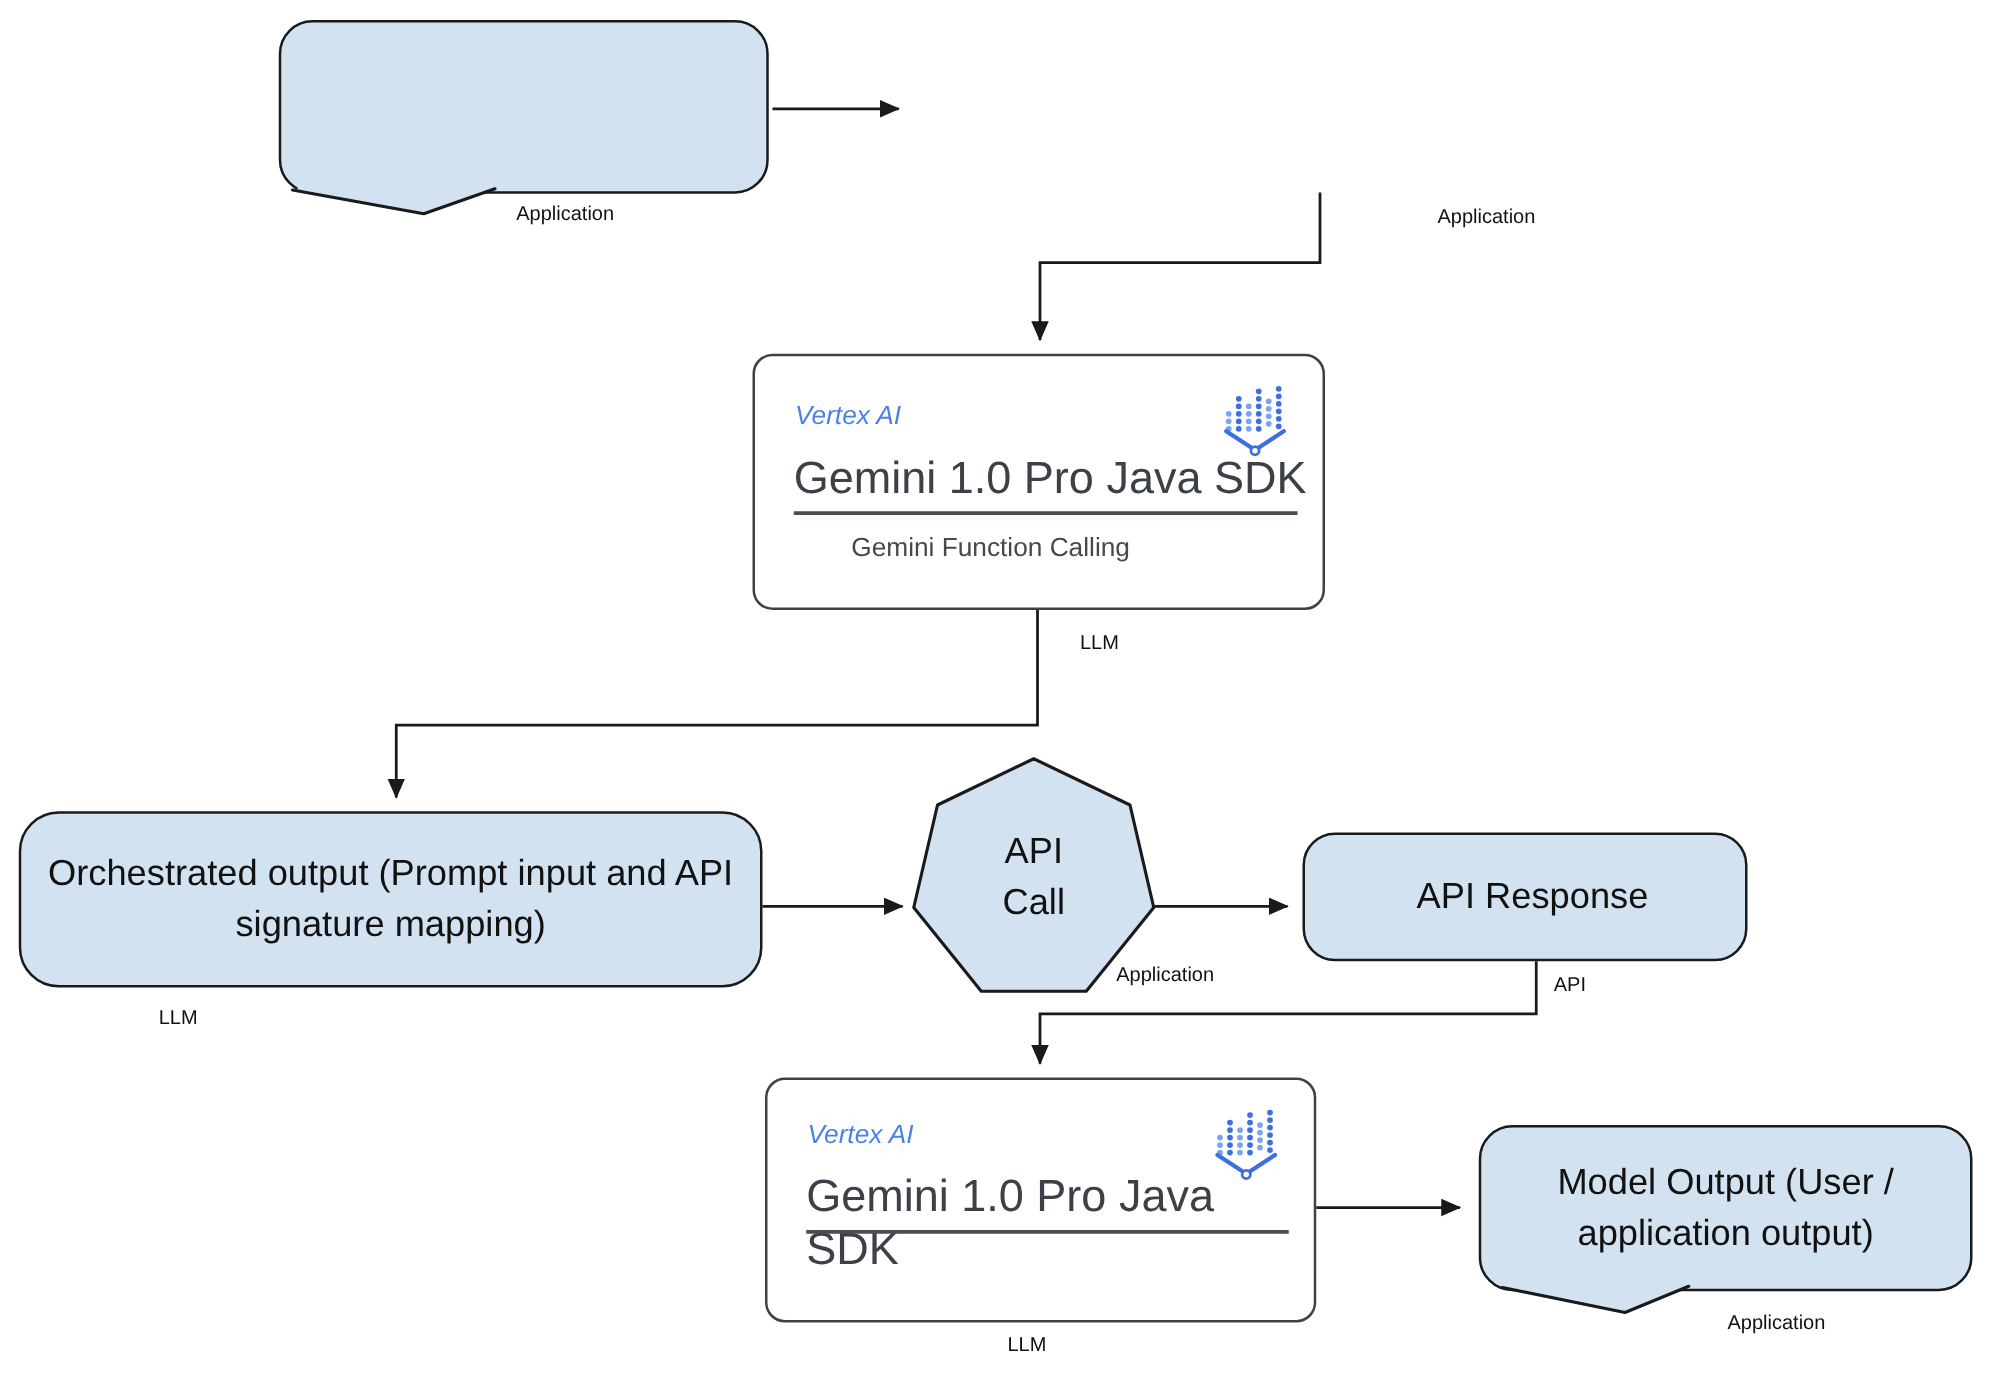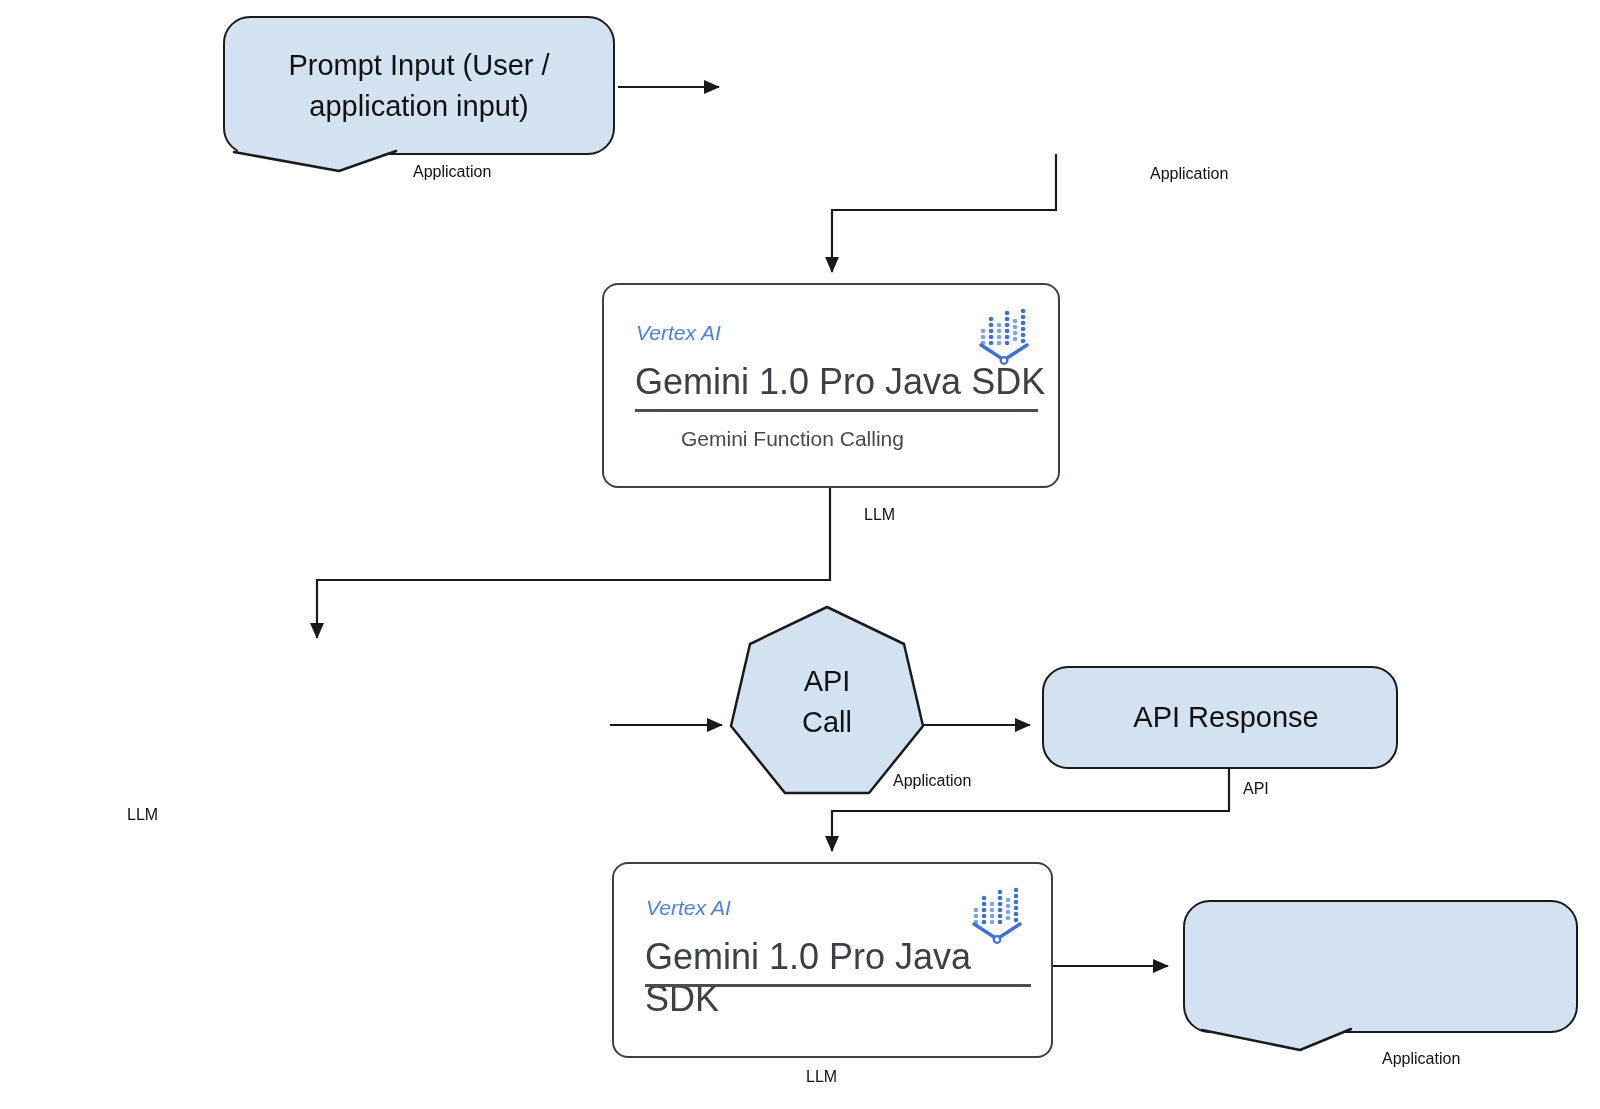--- a/index.html
+++ b/index.html
@@ -76,21 +76,20 @@
     <path class="conn" d="M618,87 H719" marker-end="url(#arrowhead)"></path>
     <path class="conn" d="M1056,154 V210 H832 V272" marker-end="url(#arrowhead)"></path>
     <path class="conn" d="M830,488 V580 H317 V638" marker-end="url(#arrowhead)"></path>
     <path class="conn" d="M610,725 H722" marker-end="url(#arrowhead)"></path>
     <path class="conn" d="M923,725 H1030" marker-end="url(#arrowhead)"></path>
     <path class="conn" d="M1229,769 V811 H832 V851" marker-end="url(#arrowhead)"></path>
     <path class="conn" d="M1053,966 H1168" marker-end="url(#arrowhead)"></path>
   </svg>
 
   <div class="bubble" style="left:223px;top:16px;width:392px;height:139px;">
-    <div class="bubble-text">Prompt Input (User / application input)</div>
     <svg class="tail" style="left:6px;" width="170" height="27">
       <rect x="7" y="0" width="152" height="5"></rect>
       <path d="M3,4 L108,23 L165,3"></path>
     </svg>
   </div>
   <div class="tag" style="left:413px;top:163px;">Application</div>
 
   <div class="tag" style="left:1150px;top:165px;">Application</div>
 
   <div class="card" style="left:602px;top:283px;width:458px;height:205px;">
@@ -126,20 +125,23 @@
         <circle class="dot-d" cx="47" cy="16" r="2.3"></circle>
         <circle class="dot-d" cx="47" cy="22" r="2.3"></circle>
         <circle class="dot-d" cx="47" cy="28" r="2.3"></circle>
         <circle class="dot-d" cx="47" cy="34" r="2.3"></circle>
       <path class="chev" d="M5,38 L28,53 L51,38"></path>
       <circle class="chev-tip" cx="28" cy="53.5" r="3.3"></circle>
     </svg>
   </div>
   <div class="tag" style="left:864px;top:506px;">LLM</div>
 
+  <div class="bubble" style="left:15px;top:649px;width:595px;height:141px;border-radius:32px;">
+    <div class="bubble-text">Orchestrated output (Prompt input and API signature mapping)</div>
+  </div>
   <div class="tag" style="left:127px;top:806px;">LLM</div>
 
   <div class="hept-wrap" style="left:727px;top:602px;width:200px;height:200px;">
     <svg width="200" height="200" viewBox="0 0 200 200">
       <polygon class="node-shape" points="100,5 177,42 196,124 142,191 58,191 4,124 23,42"></polygon>
     </svg>
     <div class="hept-text">API
 Call</div>
   </div>
   <div class="tag" style="left:893px;top:772px;">Application</div>
@@ -182,20 +184,21 @@
         <circle class="dot-d" cx="47" cy="22" r="2.3"></circle>
         <circle class="dot-d" cx="47" cy="28" r="2.3"></circle>
         <circle class="dot-d" cx="47" cy="34" r="2.3"></circle>
       <path class="chev" d="M5,38 L28,53 L51,38"></path>
       <circle class="chev-tip" cx="28" cy="53.5" r="3.3"></circle>
     </svg>
   </div>
   <div class="tag" style="left:806px;top:1068px;">LLM</div>
 
   <div class="bubble" style="left:1183px;top:900px;width:395px;height:133px;">
+    <div class="bubble-text">Model Output (User / application output)</div>
     <svg class="tail" style="left:14px;" width="158" height="28">
       <rect x="7" y="0" width="142" height="5"></rect>
       <path d="M3,4 L101,24 L152,3"></path>
     </svg>
   </div>
   <div class="tag" style="left:1382px;top:1050px;">Application</div>
 
 </div>
 
 </body></html>

